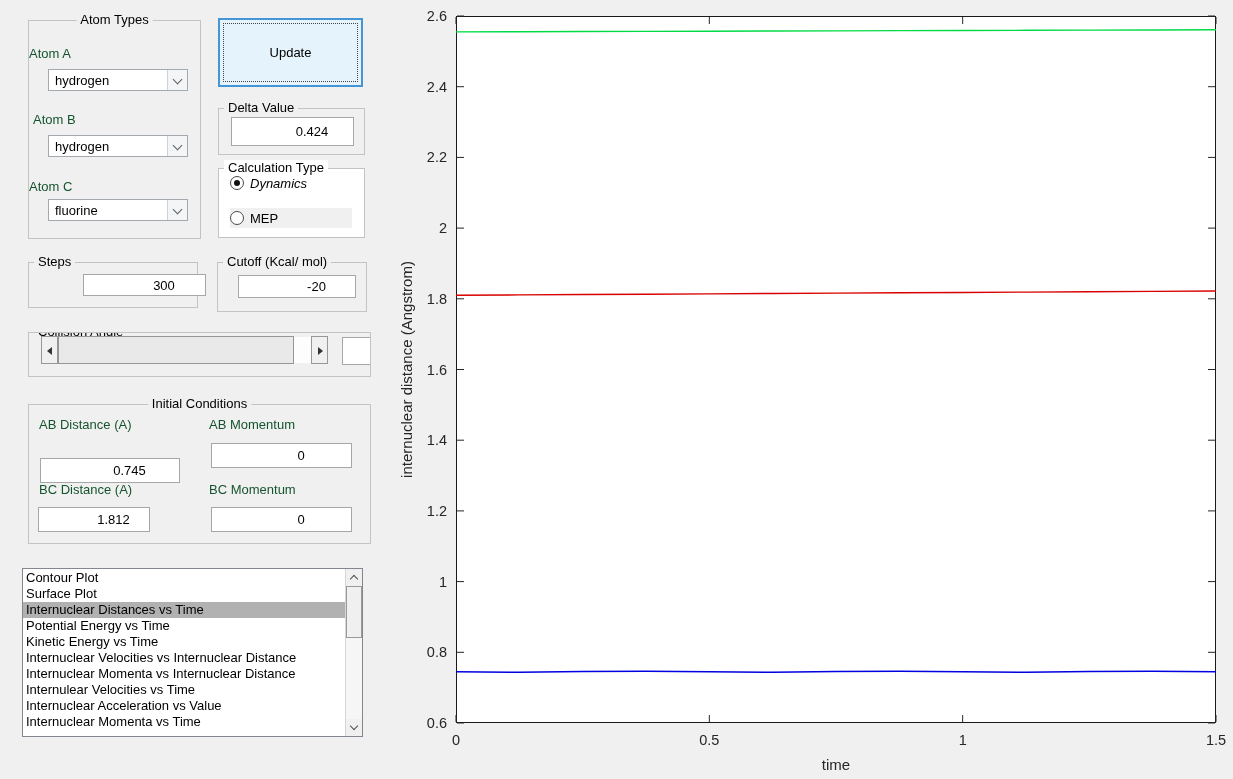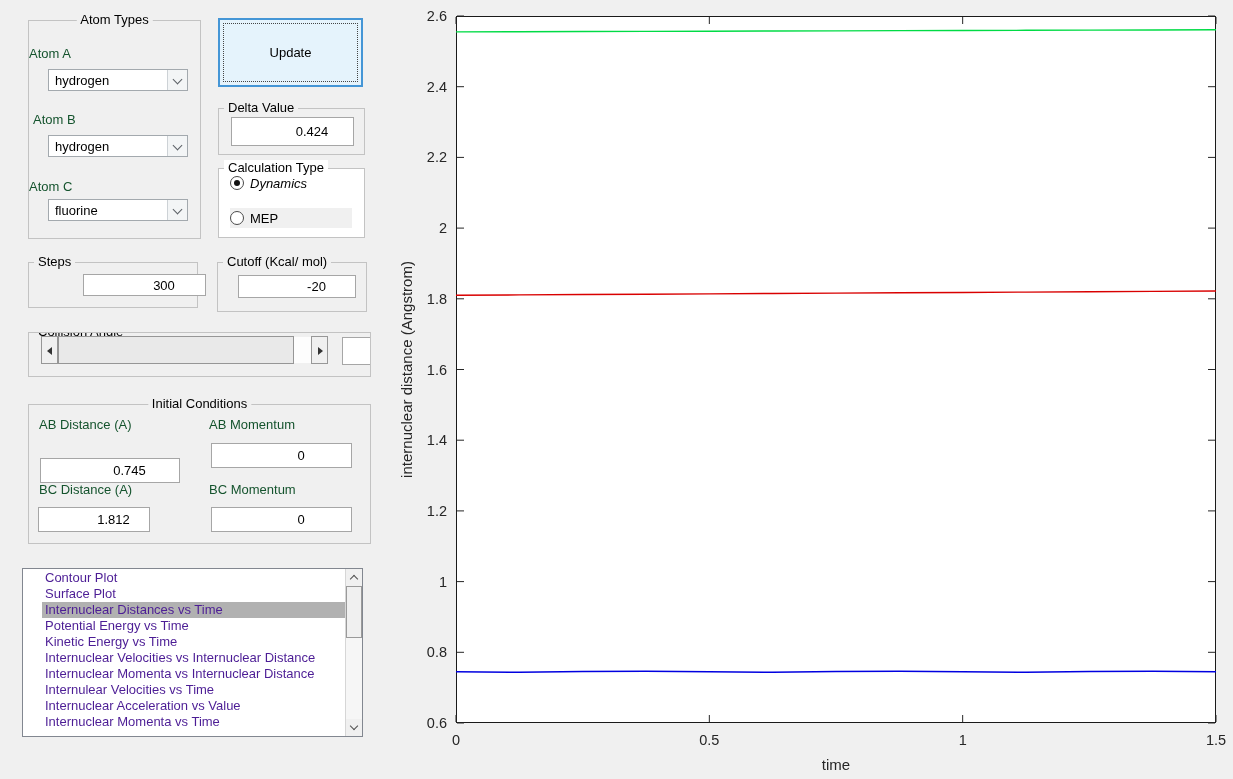--- a/index.html
+++ b/index.html
@@ -40,21 +40,21 @@
   .sl-left { left:0; } .sl-right { left:270px; }
   .tri { position:absolute; top:10px; width:0; height:0; border-style:solid; }
   .tri-left { left:5px; border-width:4px 5px 4px 0; border-color:transparent #333 transparent transparent; }
   .tri-right { left:6px; border-width:4px 0 4px 5px; border-color:transparent transparent transparent #333; }
   .sl-thumb { position:absolute; left:17px; top:0; width:236px; height:28px; background:#e9e9e9; border:1px solid #969696; }
   .sl-track { position:absolute; left:253px; top:1px; width:17px; height:26px; background:#fdfdfd; }
 
   
   .listbox { position:absolute; left:22px; top:568px; width:341px; height:169px; background:#fff; border:1px solid #828790; overflow:hidden; }
   .list-items { position:absolute; left:0; top:1px; right:17px; }
-  .list-item { height:16px; line-height:16px; font-size:13px; color:#4c1d95; padding-left:3px; white-space:nowrap;margin-left:19px; }
+  .list-item { height:16px; line-height:16px; font-size:13px; color:#000000; padding-left:3px; white-space:nowrap; }
   .list-item.selected { background:#b1b1b1; }
   .vscroll { position:absolute; right:0; top:0; bottom:0; width:17px; background:#f6f6f6; border-left:1px solid #d6d6d6; }
   .vs-btn { position:absolute; left:0; width:16px; height:17px; background:#f0f0f0; }
   .vs-up { top:0; } .vs-down { bottom:0; }
   .vs-chev { position:absolute; left:4.5px; width:6px; height:6px; border-right:1.5px solid #505050; border-bottom:1.5px solid #505050; }
   .vs-chev.up { top:7px; transform:rotate(-135deg); }
   .vs-chev.down { top:4px; transform:rotate(45deg); }
   .vs-thumb { position:absolute; left:0; top:17px; width:16px; height:52px; background:#f0f0f0; border:1px solid #9a9a9a; }
 
   

